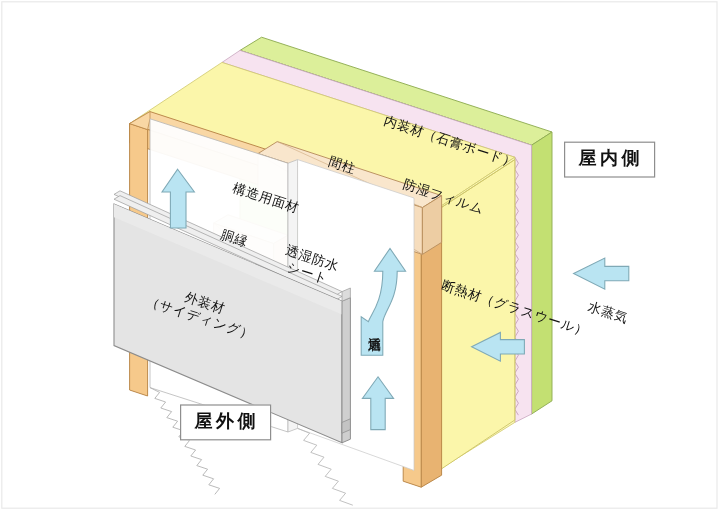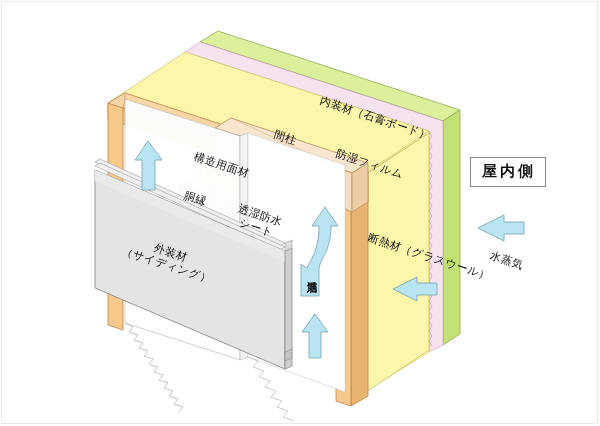--- a/index.html
+++ b/index.html
@@ -208,16 +208,17 @@
   </div>
 
   <div class="stack2" style="left:370px; top:232px; transform:rotate(18deg); transform-origin:0 0;">
     <div>断熱材（グラスウール）</div>
   </div>
 
   <div class="lbl vert" style="left:306px; top:272px; font-size:11px;">通気層</div>
 
   <div class="lbl" style="left:492px; top:250px; transform:rotate(18deg); transform-origin:0 0;">水蒸気</div>
 
-  <div class="sidebox" style="left:470px; top:118px;margin-top:39px;">屋内側</div>
-
+  <div class="sidebox" style="left:470px; top:118px;">屋内側</div>
+
+  <div class="sidebox" style="left:150px; top:337px;">屋外側</div>
 
 </div>
 
 </body></html>

